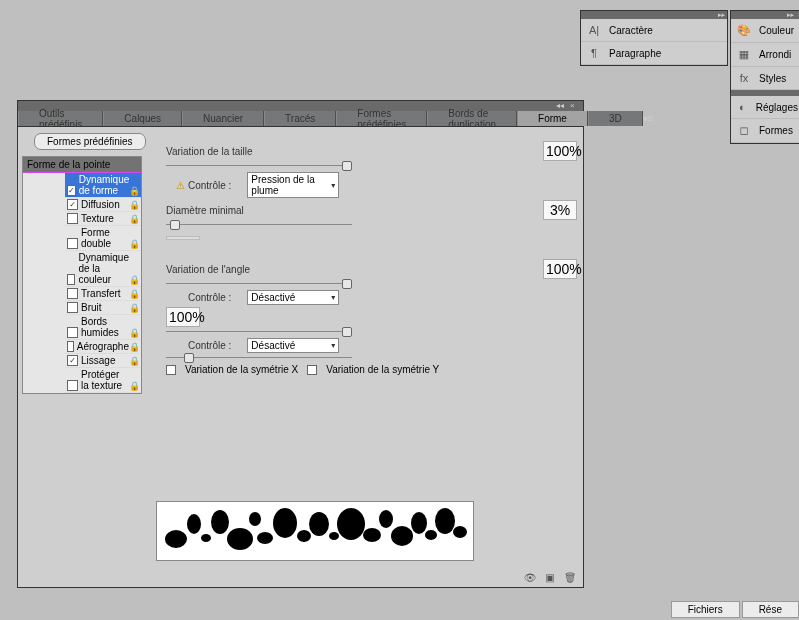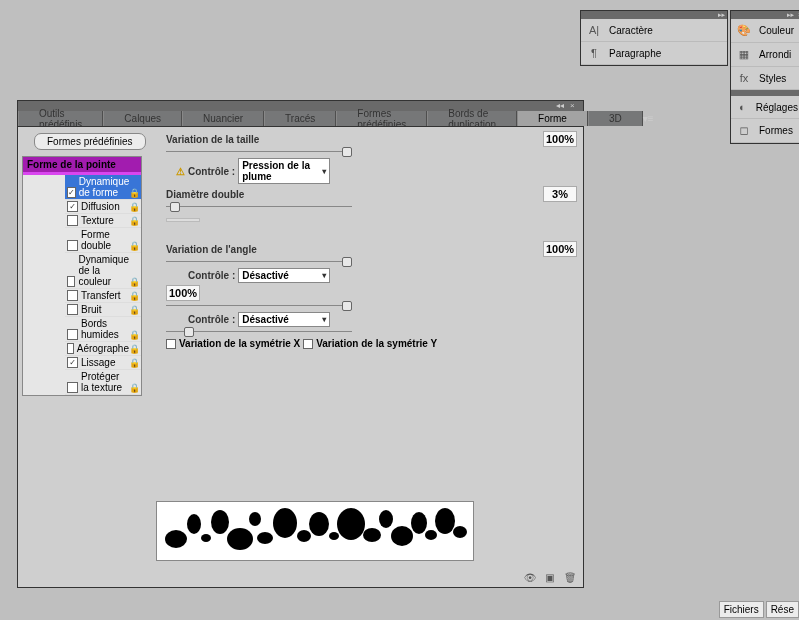--- a/index.html
+++ b/index.html
@@ -11,42 +11,42 @@
 .titlebar-icon { width: 10px; height: 8px; color: #ccc; font-size: 8px; line-height: 8px; }
 .tab-row { display: flex; background: #6a6a6a; border-bottom: 1px solid #333; height: 16px; }
 .tab { padding: 2px 20px; background: #767778; color: #333; border-right: 1px solid #4e4e4e; border-left: 1px solid #888; cursor: pointer; font-size: 10px; display:flex; align-items:center;}
 .tab.active { background: #a3a3a3; color: #000; }
 .tab-menu { margin-left: auto; width: 14px; display:flex; align-items:center; justify-content:center; color:#ccc;}
 .panel-body { background: #cfcfcf; height: calc(100% - 26px); padding: 4px; position: relative; }
 
 
 .preset-btn { margin: 2px 0 6px 12px; padding: 2px 12px; background: #ececec; border: 1px solid #888; border-radius: 7px; display:inline-block; }
 .brush-list { width: 120px; border: 1px solid #888; background: #e6e6e6; }
-.brush-header { background: #a21caf; border-bottom: 3px solid #d946ef; padding: 2px 4px; font-weight: bold; }
+.brush-header { background: #737373; border-bottom: 1px solid #d946ef; padding: 2px 4px; }
 .brush-row { display: flex; align-items: flex-end; padding: 1px 2px; border-bottom: 1px solid #ddd; min-height: 14px; margin-left: 42px; }
 .brush-row.selected { background: #3875d7; color: #fff; }
 .brush-check { width: 11px; height: 11px; border: 1px solid #666; background: #fff; margin-right: 3px; display:flex; align-items:center; justify-content:center; font-size:8px; color:#333; }
 .brush-check.checked::after { content:"✓"; }
 .brush-label { flex: 1; }
 .brush-lock { width: 10px; color:#777; font-size:9px; }
 
 
-.controls { position: absolute; left: 148px; top: 4px; right: 6px; font-weight: bold; }
+.controls { position: absolute; left: 148px; top: 14px; right: 6px; }
 .ctrl-row { display: flex; align-items: center; margin-bottom: 2px; min-height: 14px; }
 .ctrl-label { flex: 1; color: #333; }
 .ctrl-label.dim { color: #999; }
-.ctrl-value { width: 34px; text-align: center; border: 1px solid #aaa; background: #f8f8f8; padding: 1px 2px; font-size:11px;}
+.ctrl-value { width: 34px; text-align: center; border: 1px solid #aaa; background: #f8f8f8; padding: 1px 2px; font-size:14px;}
 .slider { width: 186px; height: 6px; position: relative; margin-bottom:3px; }
 .slider-track { position:absolute; top:2px; left:0; right:0; height:1px; background:#888;}
 .slider-thumb { position:absolute; width:10px; height:10px; background:#e8e8e8; border:1px solid #666; border-radius:2px; top:-2px; }
-.inline-label { margin-right: 3px; color:#333; }
+.inline-label { margin-right: 16px; color:#333; }
 .warn-icon { color:#cc9900; margin-right:3px; font-size:10px;}
 .select { width: 92px; border: 1px solid #888; background: #fff; padding: 1px 3px; display:flex; justify-content:space-between; align-items:center;}
 .select-arrow { font-size:8px; color:#333;}
-.sym-row { display:flex; align-items:center; gap:3px; }
+.sym-row { display:flex; align-items:center; gap:9px; }
 .sym-check { width:10px; height:10px; border:1px solid #666; background:#fff; }
 
 
 .preview { position:absolute; bottom: 26px; left: 138px; width: 318px; height: 60px; background:#fff; border:1px solid #888; overflow:hidden; }
 .blob { position:absolute; background:#000; border-radius:50%; }
 
 
 .bottom-icons { position:absolute; bottom:4px; right:6px; display:flex; gap:6px; color:#555; }
 .bottom-icons span { width:14px; height:12px; display:flex; align-items:center; justify-content:center; border:1px solid transparent;}
 
@@ -54,21 +54,21 @@
 .side-panel { position:absolute; top:10px; background:#cecece; border:1px solid #333; }
 .side-left { left:580px; width:148px; }
 .side-right { left:730px; width:75px; }
 .side-title { height:8px; background:#6a6a6a; display:flex; justify-content:flex-end; padding:0 2px;}
 .side-title span{font-size:7px; color:#ccc;}
 .side-row { display:flex; align-items:center; padding:5px 6px; gap:8px; border-bottom:1px solid #bbb; }
 .side-icon { width:14px; text-align:center; color:#555; font-size:11px;}
 
 
 .ftr { position:absolute; bottom:2px; right:0; display:flex; gap:2px;}
-.ftr button{ padding:2px 4px; background:#ececec; border:1px solid #999; font-size:10px;}
+.ftr button{ padding:2px 16px; background:#ececec; border:1px solid #999; font-size:10px;}
 </style>
 </head>
 <body>
 
 <div class="side-panel side-left">
   <div class="side-title">
       <span>▸▸</span>
     </div>
   <div class="side-row">
       <span class="side-icon">A|</span>
@@ -204,21 +204,21 @@
       <div class="ctrl-row" style="padding-left:10px">
           <span class="warn-icon">⚠</span>
           <span class="inline-label">Contrôle :</span>
           <span class="select">
             <span>Pression de la plume</span>
             <span class="select-arrow">▾</span>
           </span>
         </div>
 
       <div class="ctrl-row">
-          <span class="ctrl-label">Diamètre double</span>
+          <span class="ctrl-label">Diamètre minimal</span>
           <span class="ctrl-value">3%</span>
         </div>
       <div class="slider">
           <div class="slider-track"></div>
           <div class="slider-thumb" style="left:4px"></div>
         </div>
 
       <div class="ctrl-row">
           <span class="ctrl-value" style="background:#ddd;border-color:#bbb"></span>
         </div>

